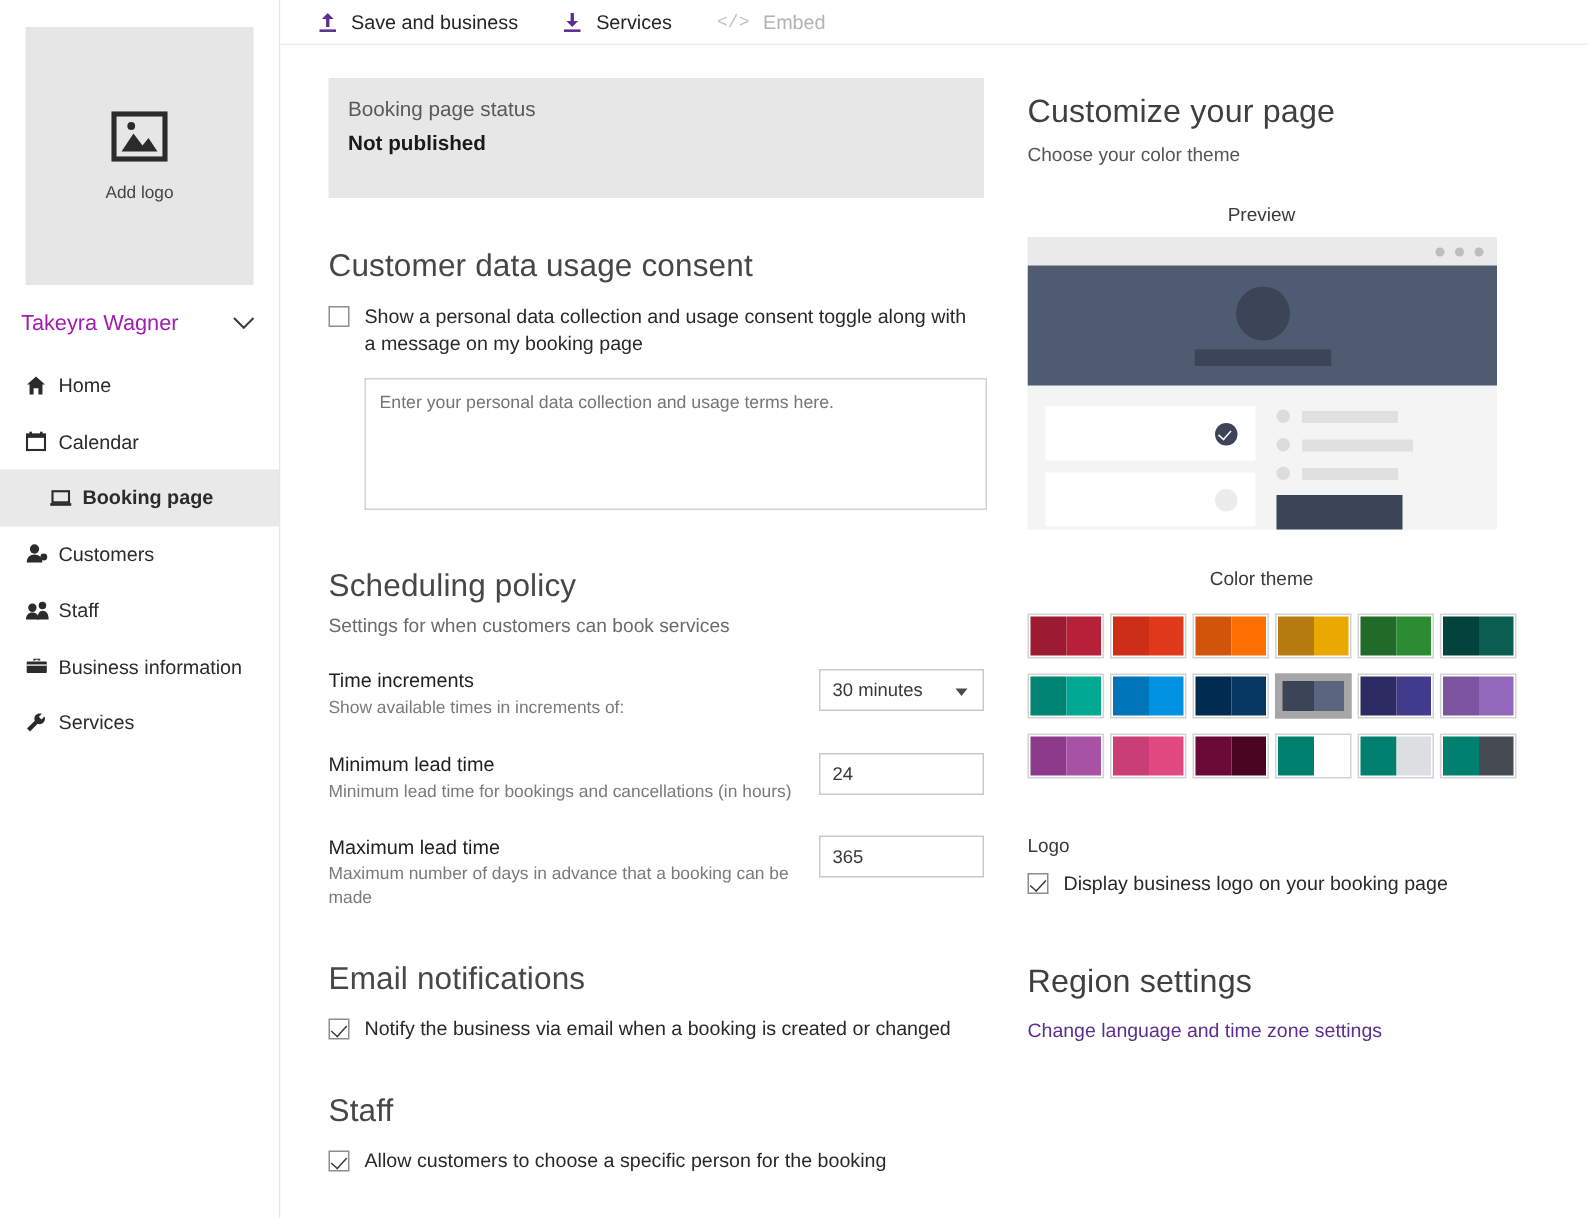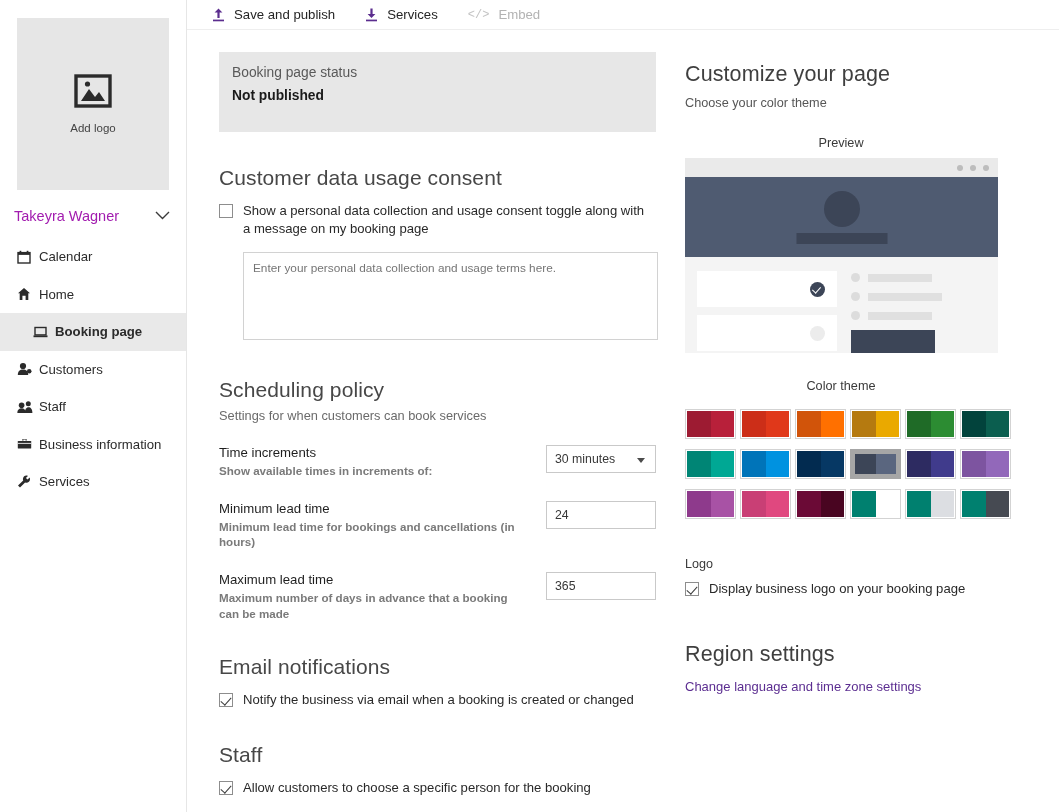--- a/index.html
+++ b/index.html
@@ -119,21 +119,21 @@
   }
 
   
   .set-row {
     display: flex; justify-content: space-between;
     align-items: flex-start; width: 437px;
     margin-top: 22px;
   }
   .set-text { width: 310px; }
   .set-title { font-size: 13.2px; color: #1f1f1f; }
-  .set-desc { font-size: 11.6px; color: #7a7a7a; margin-top: 3px; line-height: 1.35; font-weight: bold; }
+  .set-desc { font-size: 11.6px; color: #7a7a7a; margin-top: 3px; line-height: 1.35; }
   .field {
     width: 110px; height: 28px;
     border: 1px solid #c9c9c9; background: #fff;
     font-size: 12.3px; color: #383838;
     display: flex; align-items: center;
     padding: 0 8px; position: relative;
     font-family: "Liberation Sans", sans-serif;
   }
   .field.select::after {
     content: "";
@@ -257,36 +257,36 @@
             <path d="M1 1 L7.5 7.5 L14 1" fill="none" stroke="#3b3b3b" stroke-width="1.4"></path>
           </svg>
       </span>
     </div>
 
     <div class="nav-list">
 
       <div class="nav-item">
         <span class="nav-ico">
           <svg width="14" height="14" viewBox="0 0 14 14">
+              <path d="M7 1 L13 6.3 L11.3 6.3 L11.3 13 L8.6 13 L8.6 8.8 L5.4 8.8 L5.4 13 L2.7 13 L2.7 6.3 L1 6.3 Z" fill="#2b2b2b"></path>
+            </svg>
+        </span>
+        <span>Home</span>
+      </div>
+
+      <div class="nav-item">
+        <span class="nav-ico">
+          <svg width="14" height="14" viewBox="0 0 14 14">
             <rect x="1" y="2.6" width="12" height="10.4" fill="none" stroke="#2b2b2b" stroke-width="1.4"></rect>
             <rect x="1" y="2.6" width="12" height="2.3" fill="#2b2b2b"></rect>
             <rect x="2.6" y="0.8" width="1.7" height="2.4" fill="#2b2b2b"></rect>
             <rect x="9.7" y="0.8" width="1.7" height="2.4" fill="#2b2b2b"></rect>
           </svg>
         </span>
         <span>Calendar</span>
-      </div>
-
-      <div class="nav-item">
-        <span class="nav-ico">
-          <svg width="14" height="14" viewBox="0 0 14 14">
-              <path d="M7 1 L13 6.3 L11.3 6.3 L11.3 13 L8.6 13 L8.6 8.8 L5.4 8.8 L5.4 13 L2.7 13 L2.7 6.3 L1 6.3 Z" fill="#2b2b2b"></path>
-            </svg>
-        </span>
-        <span>Home</span>
       </div>
 
       <div class="nav-item selected">
         <span class="nav-ico">
           <svg width="15" height="14" viewBox="0 0 15 14">
             <rect x="2" y="2.5" width="11" height="7.4" fill="none" stroke="#2b2b2b" stroke-width="1.4"></rect>
             <rect x="0.5" y="10.4" width="14" height="1.8" fill="#2b2b2b"></rect>
           </svg>
         </span>
         <span>Booking page</span>
@@ -341,21 +341,21 @@
   <div id="main">
 
     <div id="toolbar">
       <div class="tb-btn">
         <span class="tb-ico">
           <svg width="13" height="14" viewBox="0 0 13 14">
             <path d="M6.5 0.6 L10.4 4.6 L7.6 4.6 L7.6 10 L5.4 10 L5.4 4.6 L2.6 4.6 Z" fill="#5b2d8e"></path>
             <rect x="1" y="11.6" width="11" height="1.7" fill="#5b2d8e"></rect>
           </svg>
         </span>
-        <span>Save and publish</span>
+        <span>Save and business</span>
       </div>
       <div class="tb-btn">
         <span class="tb-ico">
           <svg width="13" height="14" viewBox="0 0 13 14">
             <path d="M6.5 10 L2.6 6 L5.4 6 L5.4 0.6 L7.6 0.6 L7.6 6 L10.4 6 Z" fill="#5b2d8e"></path>
             <rect x="1" y="11.6" width="11" height="1.7" fill="#5b2d8e"></rect>
           </svg>
         </span>
         <span>Services</span>
       </div>

